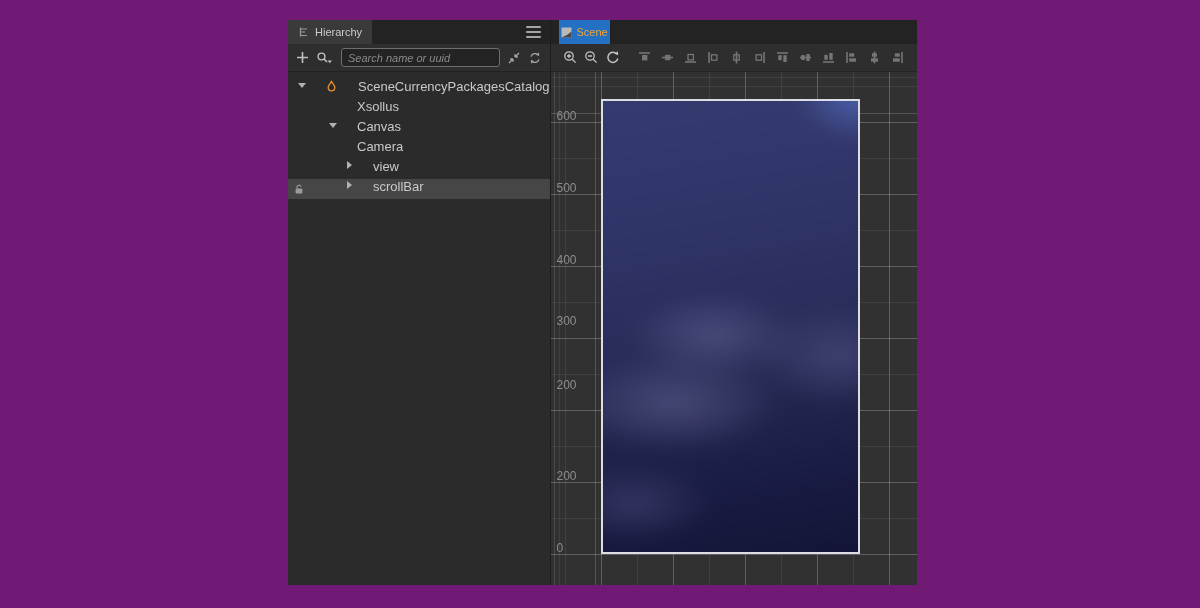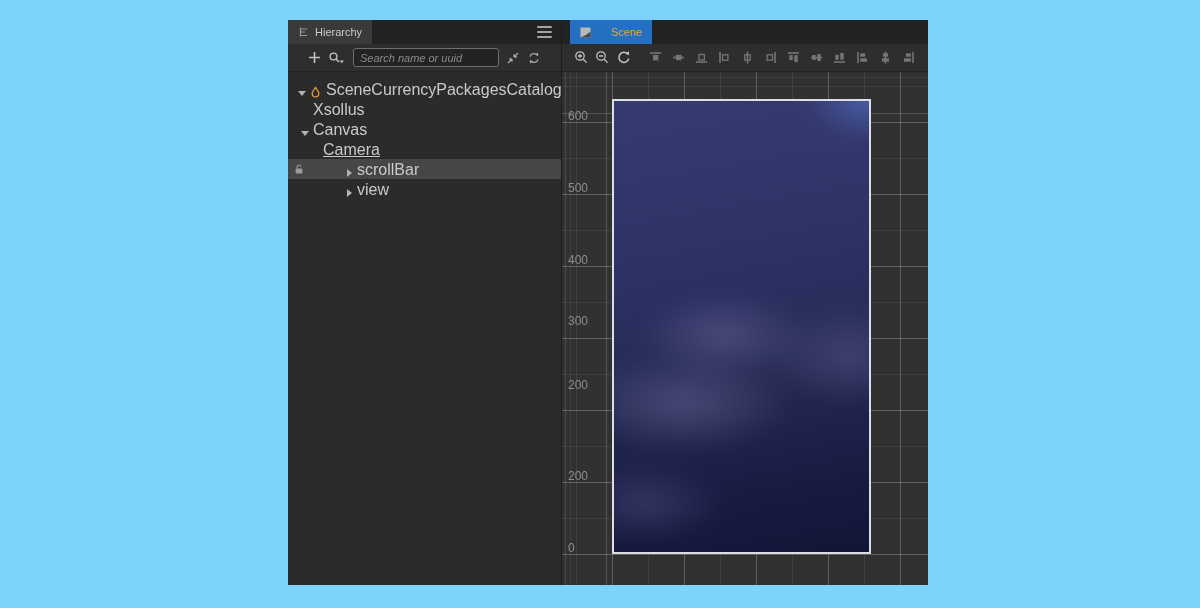--- a/index.html
+++ b/index.html
@@ -1,47 +1,47 @@
 <!DOCTYPE html>
 <html><head>
 <meta charset="utf-8">
 <style>
   html,body{margin:0;padding:0;}
-  .stage{position:relative;width:1200px;height:608px;background:#7dd3fc;
+  .stage{position:relative;width:1200px;height:608px;background:#701a75;
          font-family:"Liberation Sans",sans-serif;overflow:hidden;}
   .window{position:absolute;left:288px;top:20px;width:622px;height:565px;display:flex;}
 
   
   .hpanel{width:274px;background:#2b2b2b;display:flex;flex-direction:column;border-right:1px solid #1c1c1c;box-sizing:border-box;}
   .phead{height:24px;background:#232323;display:flex;align-items:stretch;position:relative;flex:none;}
   .htab{background:#3a3a3a;display:flex;align-items:center;gap:5px;padding:0 10px;color:#cccccc;font-size:11px;}
   .hamburger{position:absolute;right:9px;top:6px;width:15px;height:12px;display:flex;flex-direction:column;justify-content:space-between;cursor:pointer;}
   .hamburger span{display:block;height:2px;background:#a5a5a5;border-radius:1px;}
 
   .htoolbar{height:27px;background:#2e2e2e;border-bottom:1px solid #222;display:flex;align-items:center;
-            padding:0 20px;gap:7px;flex:none;}
+            padding:0 8px;gap:7px;flex:none;}
   .tbicon{flex:none;display:flex;align-items:center;justify-content:center;cursor:pointer;}
   .search-input{flex:1;min-width:0;height:17px;background:#232323;border:1px solid #6e6e6e;border-radius:3px;
                 color:#bbb;font-size:11px;padding:0 6px;outline:none;font-family:"Liberation Sans",sans-serif;}
   .search-input::placeholder{color:#8a8a8a;font-style:italic;}
 
   .htree{flex:1;padding-top:7px;position:relative;}
-  .trow{height:20px;display:flex;align-items:flex-end;font-size:16px;color:#c9c9c9;position:relative;cursor:pointer;}
+  .trow{height:20px;display:flex;align-items:flex-start;font-size:13px;color:#c9c9c9;position:relative;cursor:pointer;gap:16px;}
   .trow.selected{background:#464646;}
-  .d0{padding-left:8px;} .d1{padding-left:11px;} .d2{padding-left:21px;text-decoration:underline;} .d3{padding-left:55px;}
+  .d0{padding-left:8px;} .d1{padding-left:39px;} .d2{padding-left:39px;} .d3{padding-left:55px;}
   .arrowbox{width:12px;height:12px;flex:none;display:flex;align-items:center;justify-content:center;}
   .arr-down{width:0;height:0;border-left:4px solid transparent;border-right:4px solid transparent;border-top:5px solid #b2b2b2;}
   .arr-right{width:0;height:0;border-top:4px solid transparent;border-bottom:4px solid transparent;border-left:5px solid #b2b2b2;}
   .nodeicon{width:14px;height:14px;flex:none;display:flex;align-items:center;justify-content:center;margin-right:2px;}
   .tlabel{white-space:nowrap;margin-left:2px;}
   .lockslot{position:absolute;left:5px;top:4px;width:12px;height:12px;}
 
   
   .spanel{flex:1;background:#313131;display:flex;flex-direction:column;}
-  .stab{margin-left:8px;background:#2471c4;color:#f0a33c;font-size:11px;display:flex;align-items:center;gap:20px;padding:0 10px;cursor:pointer;text-align:right;}
+  .stab{margin-left:8px;background:#2471c4;color:#f0a33c;font-size:11px;display:flex;align-items:center;gap:5px;padding:0 2px;cursor:pointer;text-align:right;}
   .stoolbar{height:27px;background:#2e2e2e;border-bottom:1px solid #242424;display:flex;align-items:center;
             padding:0 12px;gap:7px;flex:none;}
   .zgroup{display:flex;gap:6px;align-items:center;margin-right:10px;}
   .aligngroup{display:flex;gap:8px;align-items:center;}
 
   .viewport{flex:1;position:relative;overflow:hidden;background:#313131;
     background-image:
       repeating-linear-gradient(to right, rgba(255,255,255,0.17) 0 1px, transparent 1px 72px),
       repeating-linear-gradient(to bottom, rgba(255,255,255,0.17) 0 1px, transparent 1px 72px),
       repeating-linear-gradient(to right, rgba(255,255,255,0.07) 0 1px, transparent 1px 36px),
@@ -148,38 +148,38 @@
             </span>
           <span class="tlabel">Canvas</span>
         </div>
 
         <div class="trow d2">
           <span class="arrowbox"></span>
           <span class="tlabel">Camera</span>
         </div>
 
 
+        <div class="trow d3">
+          <span class="arrowbox">
+              <span class="arr-right"></span>
+            </span>
+          <span class="tlabel">view</span>
+        </div>
+
         <div class="trow d3 selected">
           <span class="lockslot">
             <svg width="12" height="12" viewBox="0 0 12 12">
               <rect x="2.6" y="5.6" width="6.8" height="5" rx="1" fill="#9a9a9a"></rect>
               <path d="M4 5.6 V4.2 a2 2 0 0 1 3.9 -0.6" fill="none" stroke="#9a9a9a" stroke-width="1.2"></path>
             </svg>
           </span>
           <span class="arrowbox">
               <span class="arr-right"></span>
             </span>
           <span class="tlabel">scrollBar</span>
-        </div>
-
-        <div class="trow d3">
-          <span class="arrowbox">
-              <span class="arr-right"></span>
-            </span>
-          <span class="tlabel">view</span>
         </div>
       </div>
     </div>
 
     <div class="spanel">
       <div class="phead">
         <div class="stab">
           <span>
             <svg width="11" height="11" viewBox="0 0 11 11">
               <rect x="0.5" y="0.5" width="10" height="10" fill="#b9b9b9"></rect>

